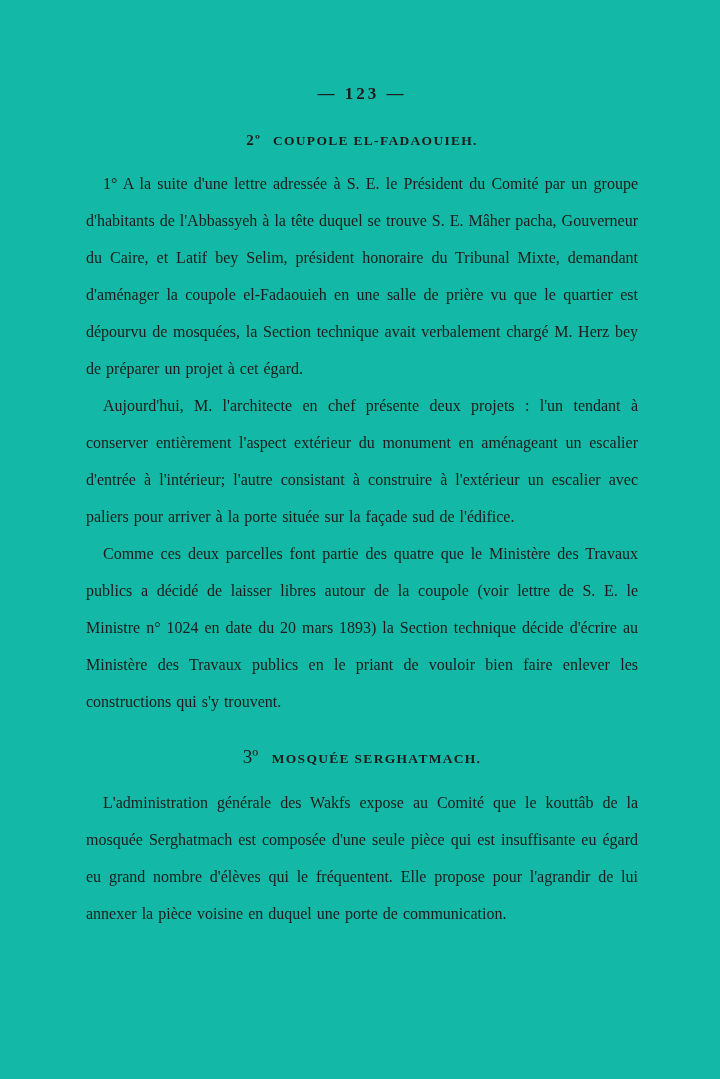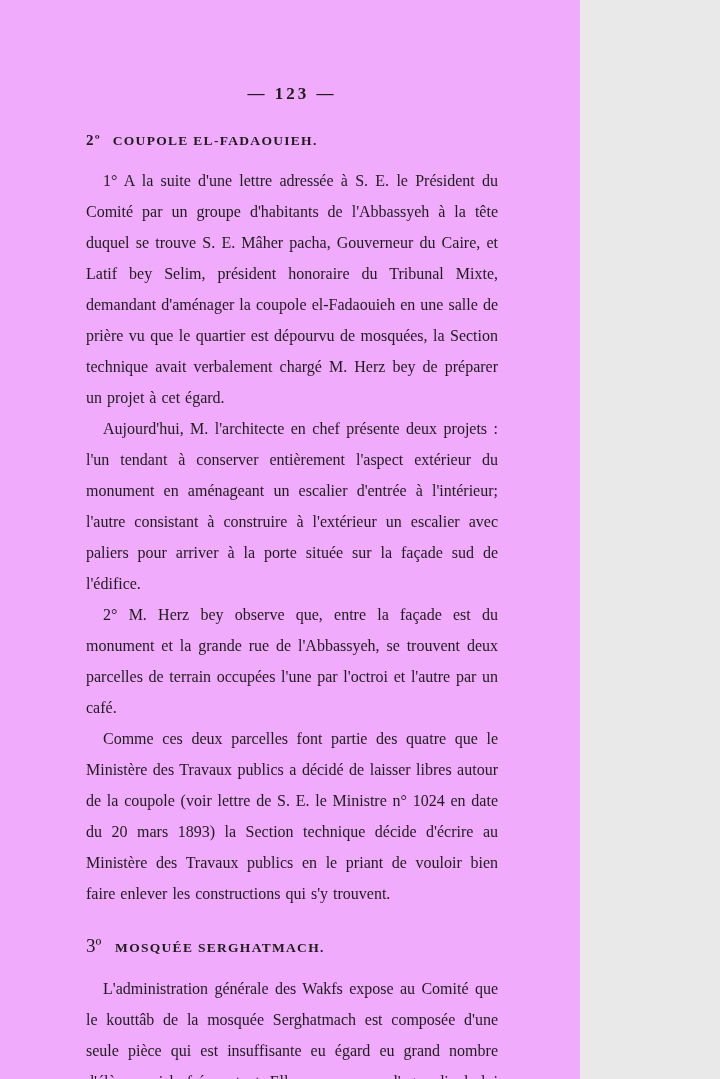--- a/index.html
+++ b/index.html
@@ -2,37 +2,38 @@
 <html><head>
   <meta charset="utf-8">
   <style>
     html, body {
       margin: 0;
       padding: 0;
       background: #e9e9e9;
     }
     .page {
       position: relative;
-      width: 580px;
+      width: 720px;
       height: 1079px;
-      background: #f0abfc;
+      background: #14b8a6;
       color: #1e1c1a;
       font-family: "Liberation Serif", "DejaVu Serif", serif;
       padding: 84px 82px 0 86px;
       box-sizing: border-box;
       overflow: hidden;
     }
     .page-number {
       text-align: center;
       font-size: 17px;
       font-weight: bold;
       letter-spacing: 3px;
       margin-bottom: 28px;
     }
     .heading {
+      text-align: center;
       font-weight: bold;
       font-size: 13.5px;
       letter-spacing: 1.3px;
       margin: 0 0 16px 0;
     }
     .heading .heading-num {
       font-size: 15px;
       margin-right: 7px;
     }
     .section-2 .heading {
@@ -40,46 +41,45 @@
     }
     .section-2 .heading-num {
       font-size: 19px;
       font-weight: normal;
       letter-spacing: 0;
       margin-right: 9px;
       margin-top: 48px;
     }
     p.body-par {
       font-size: 16px;
-      line-height: 31px;
+      line-height: 37px;
       text-align: justify;
       text-indent: 17px;
       margin: 0;
       word-spacing: 1px;
     }
   </style>
 </head>
 <body>
 
 <div class="page">
 
   <div class="page-number">— 123 —</div>
 
   <section class="section section-1">
     <h2 class="heading">
       <span class="heading-num">2º</span>
       <span class="heading-title">COUPOLE EL-FADAOUIEH.</span>
     </h2>
     <p class="body-par">1° A la suite d'une lettre adressée à S. E. le Président du Comité par un groupe d'habitants de l'Abbassyeh à la tête duquel se trouve S. E. Mâher pacha, Gouverneur du Caire, et Latif bey Selim, président honoraire du Tribunal Mixte, demandant d'aménager la coupole el-Fadaouieh en une salle de prière vu que le quartier est dépourvu de mosquées, la Section technique avait verbalement chargé M. Herz bey de préparer un projet à cet égard.</p>
     <p class="body-par">Aujourd'hui, M. l'architecte en chef présente deux projets : l'un tendant à conserver entièrement l'aspect extérieur du monument en aménageant un escalier d'entrée à l'intérieur; l'autre consistant à construire à l'extérieur un escalier avec paliers pour arriver à la porte située sur la façade sud de l'édifice.</p>
-    <p class="body-par">2° M. Herz bey observe que, entre la façade est du monument et la grande rue de l'Abbassyeh, se trouvent deux parcelles de terrain occupées l'une par l'octroi et l'autre par un café.</p>
     <p class="body-par">Comme ces deux parcelles font partie des quatre que le Ministère des Travaux publics a décidé de laisser libres autour de la coupole (voir lettre de S. E. le Ministre n° 1024 en date du 20 mars 1893) la Section technique décide d'écrire au Ministère des Travaux publics en le priant de vouloir bien faire enlever les constructions qui s'y trouvent.</p>
   </section>
 
   <section class="section section-2">
     <h2 class="heading">
       <span class="heading-num">3º</span>
       <span class="heading-title">MOSQUÉE SERGHATMACH.</span>
     </h2>
-    <p class="body-par">L'administration générale des Wakfs expose au Comité que le kouttâb de la mosquée Serghatmach est composée d'une seule pièce qui est insuffisante eu égard eu grand nombre d'élèves qui le fréquentent. Elle propose pour l'agrandir de lui annexer la pièce voisine en ouvrant une porte de communication.</p>
+    <p class="body-par">L'administration générale des Wakfs expose au Comité que le kouttâb de la mosquée Serghatmach est composée d'une seule pièce qui est insuffisante eu égard eu grand nombre d'élèves qui le fréquentent. Elle propose pour l'agrandir de lui annexer la pièce voisine en duquel une porte de communication.</p>
   </section>
 
 </div>
 
 </body></html>

